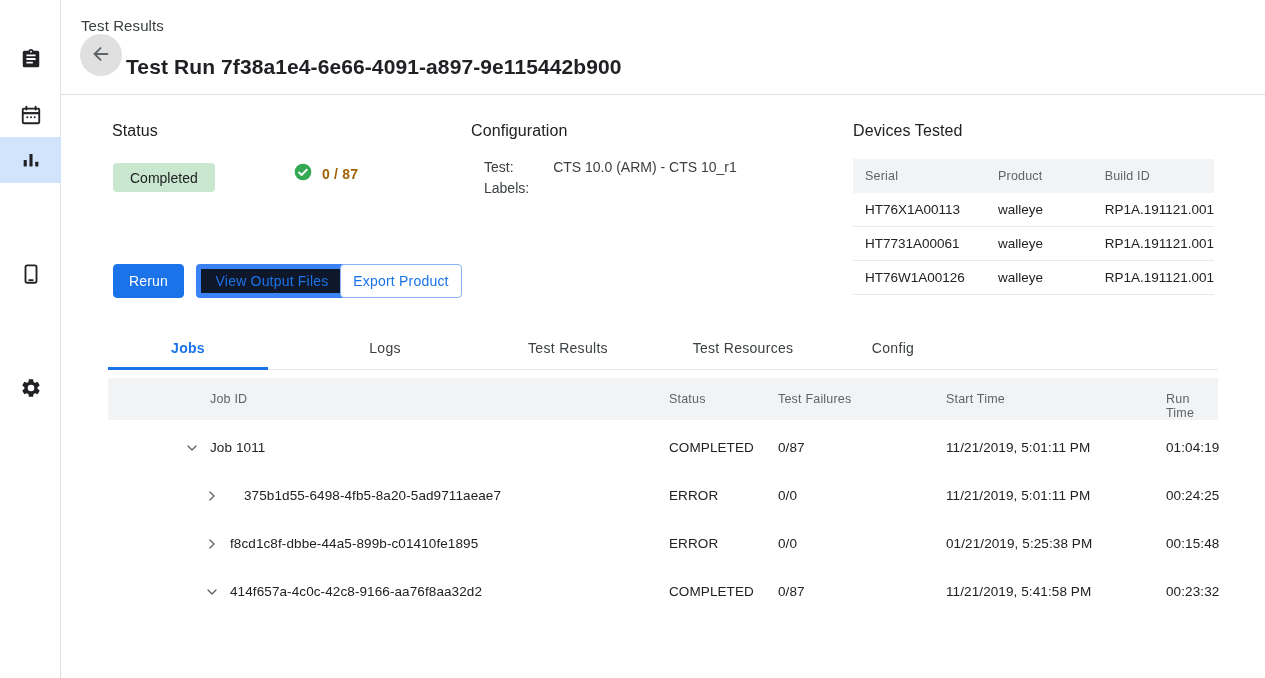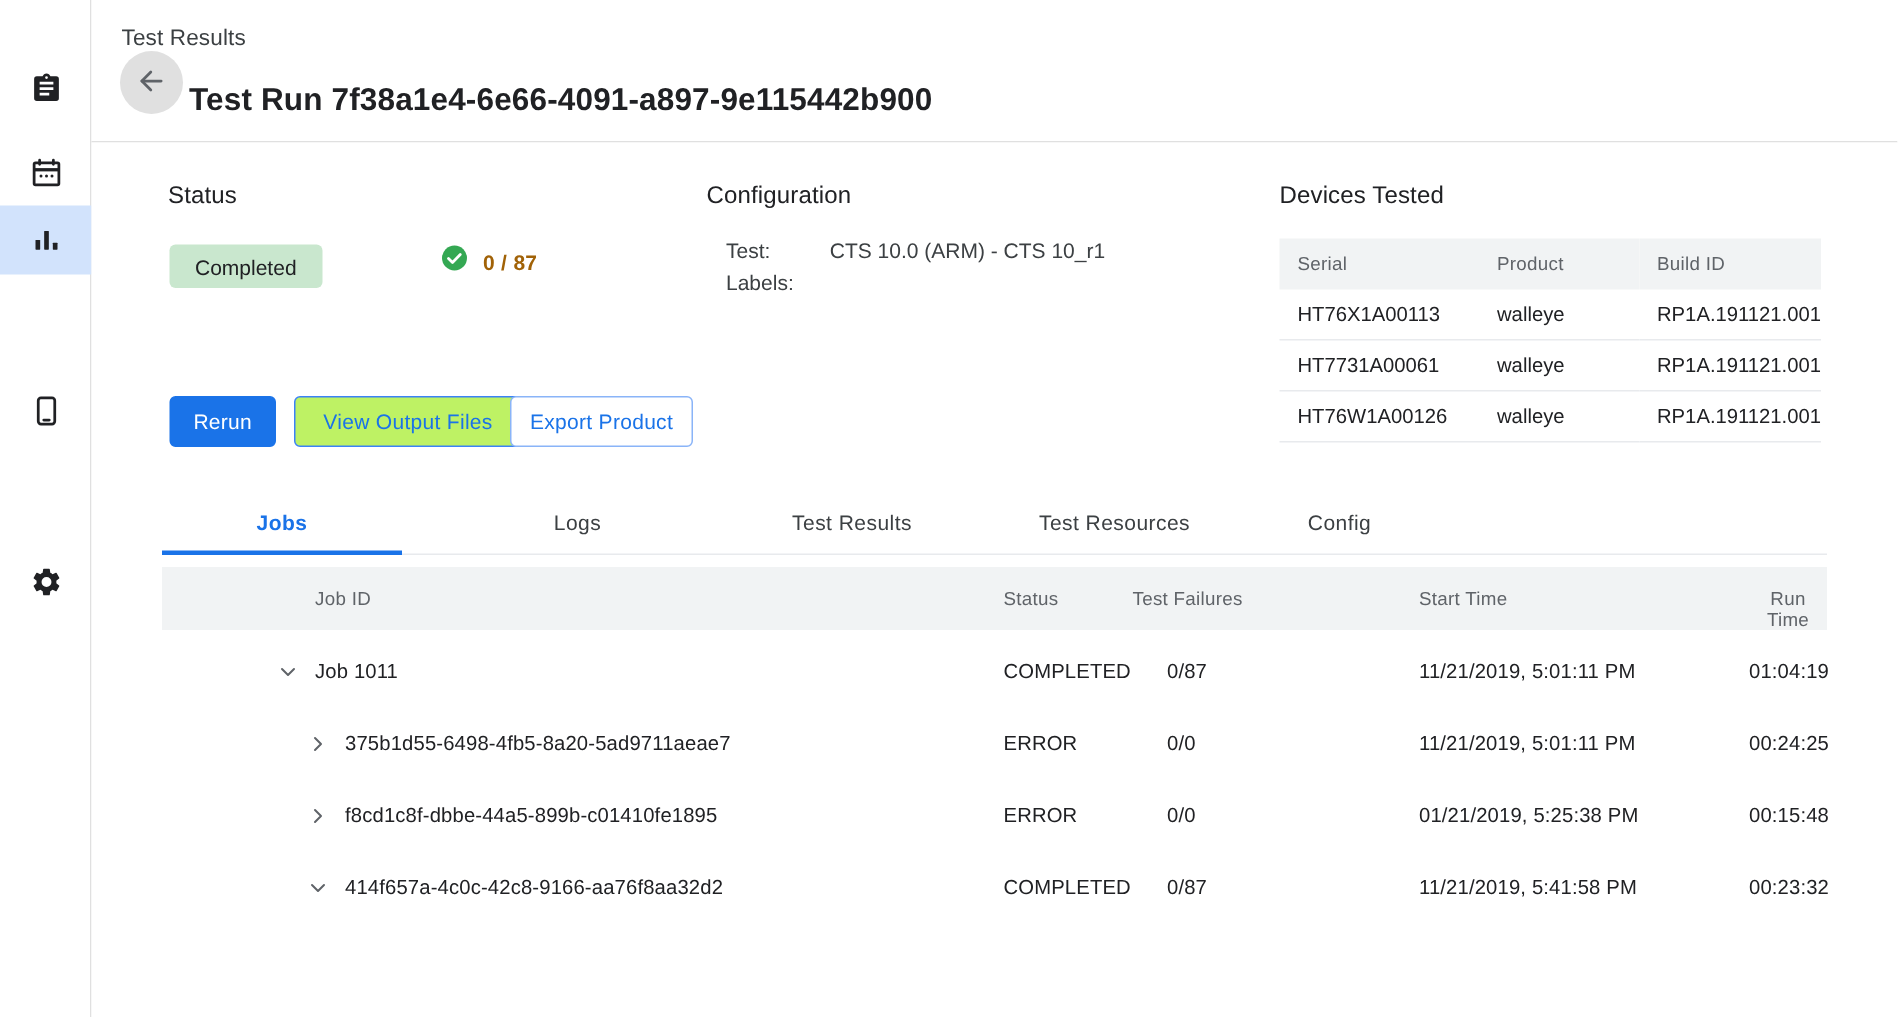--- a/index.html
+++ b/index.html
@@ -89,21 +89,21 @@
     font-size: 14px; font-family: "Liberation Sans", sans-serif;
     display: flex; align-items: center; justify-content: center;
     cursor: pointer; letter-spacing: .2px;
   }
   #btn-rerun {
     left: 52px; width: 71px;
     background: #1a73e8; color: #ffffff; border: 1px solid #1a73e8;
   }
   #btn-view-output {
     left: 135px; width: 152px;
-    background: #bef264; color: #1a73e8; border: 1px solid #3b82f6;
+    background: #0f172a; color: #1a73e8; border: 5px solid #3b82f6;
   }
   #btn-export {
     left: 279px; width: 122px;
     background: #ffffff; color: #1a73e8; border: 1px solid #8ab4f8;
   }
 
   
   #config-title { left: 410px; top: 27px; }
   #config-rows {
     position: absolute; left: 423px; top: 62px;
@@ -307,23 +307,23 @@
       <div class="tab" style="left:222px; width:110px;">Logs</div>
       <div class="tab" style="left:392px; width:136px;">Test Results</div>
       <div class="tab" style="left:545px; width:180px;">Test Resources</div>
       <div class="tab" style="left:735px; width:100px;">Config</div>
     </div>
     <div id="tab-underline"></div>
 
     <div id="jobs-header">
       <div class="jh" style="left:102px;">Job ID</div>
       <div class="jh" style="left:561px;">Status</div>
-      <div class="jh" style="left:647px;text-align:right;">Test Failures</div>
+      <div class="jh" style="left:670px;text-align:right;">Test Failures</div>
       <div class="jh" style="left:838px;">Start Time</div>
-      <div class="jh" style="left:1058px;text-align:center;">Run Time</div>
+      <div class="jh" style="left:1058px;">Run Time</div>
     </div>
 
     <div class="job-row" style="top:330px;">
       <span class="chev" style="left:74px;">
         <svg width="16" height="16" viewBox="0 0 24 24" fill="none" stroke="#5f6368" stroke-width="2" stroke-linecap="round" stroke-linejoin="round">
             <path d="M6 9l6 6 6-6"></path>
           </svg>
       </span>
       <span class="cell" style="left:102px;">Job 1011</span>
       <span class="cell" style="left:561px;">COMPLETED</span>
@@ -331,21 +331,21 @@
       <span class="cell" style="left:838px;">11/21/2019, 5:01:11 PM</span>
       <span class="cell" style="left:1058px;">01:04:19</span>
     </div>
 
     <div class="job-row" style="top:378px;">
       <span class="chev" style="left:94px;">
         <svg width="16" height="16" viewBox="0 0 24 24" fill="none" stroke="#5f6368" stroke-width="2" stroke-linecap="round" stroke-linejoin="round">
             <path d="M9 6l6 6-6 6"></path>
           </svg>
       </span>
-      <span class="cell" style="left:122px;text-align:center;">375b1d55-6498-4fb5-8a20-5ad9711aeae7</span>
+      <span class="cell" style="left:136px;text-align:center;">375b1d55-6498-4fb5-8a20-5ad9711aeae7</span>
       <span class="cell" style="left:561px;">ERROR</span>
       <span class="cell" style="left:670px;">0/0</span>
       <span class="cell" style="left:838px;">11/21/2019, 5:01:11 PM</span>
       <span class="cell" style="left:1058px;">00:24:25</span>
     </div>
 
     <div class="job-row" style="top:426px;">
       <span class="chev" style="left:94px;">
         <svg width="16" height="16" viewBox="0 0 24 24" fill="none" stroke="#5f6368" stroke-width="2" stroke-linecap="round" stroke-linejoin="round">
             <path d="M9 6l6 6-6 6"></path>

